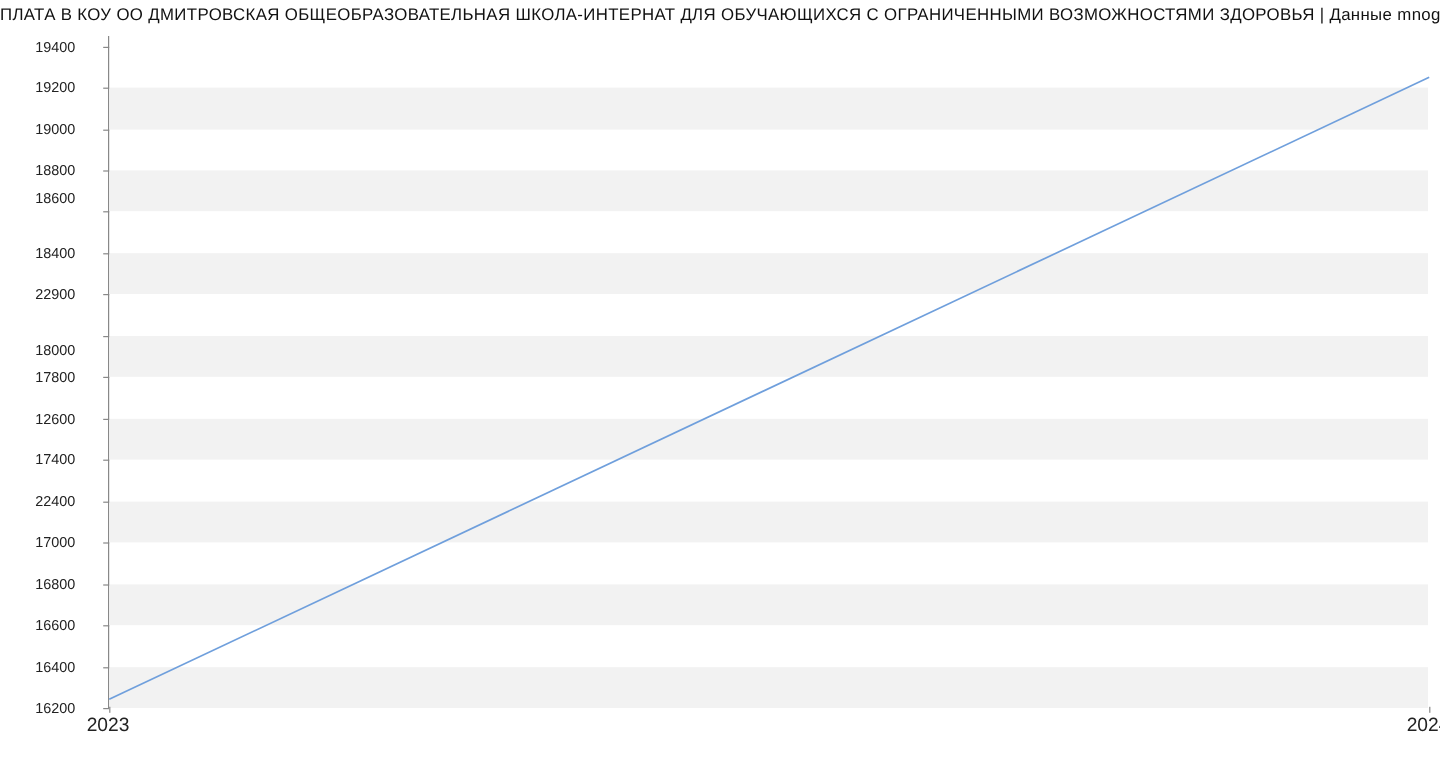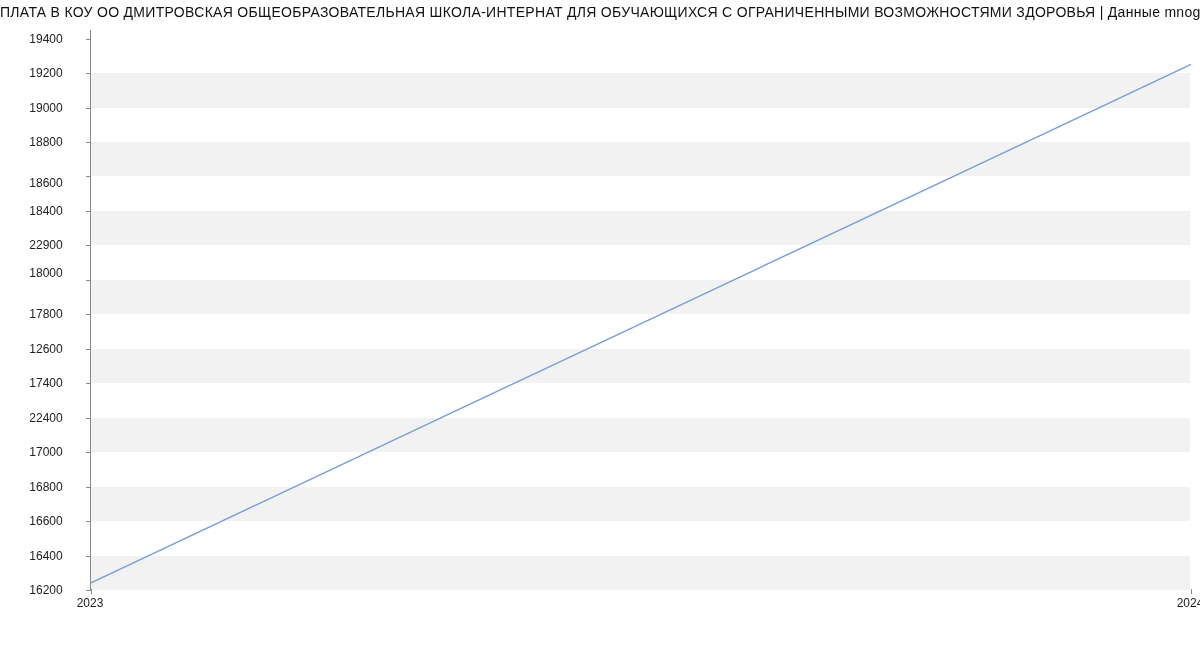--- a/index.html
+++ b/index.html
@@ -51,21 +51,21 @@
     right: 1114px;
     width: 80px;
     text-align: center;
     font-size: 12px;
     color: #222;
     transform: translateY(-50%);
   }
   .xlabel {
     position: absolute;
     top: 596px;
-    font-size: 12px;
+    font-size: 16px;
     color: #222;
     transform: translateX(-50%);
   }
   .tick-y {
     position: absolute;
     left: -5px;
     width: 5px;
     height: 1px;
     background: #888;
   }
@@ -129,23 +129,23 @@
     </div>
 <div class="ylabel" style="top: 590px;">16200</div>
     <div class="ylabel" style="top: 555.538px;">16400</div>
     <div class="ylabel" style="top: 521.077px;">16600</div>
     <div class="ylabel" style="top: 486.615px;">16800</div>
     <div class="ylabel" style="top: 452.154px;">17000</div>
     <div class="ylabel" style="top: 417.692px;">22400</div>
     <div class="ylabel" style="top: 383.231px;">17400</div>
     <div class="ylabel" style="top: 348.769px;">12600</div>
     <div class="ylabel" style="top: 314.308px;">17800</div>
-    <div class="ylabel" style="top: 273px;">18000</div>
+    <div class="ylabel" style="top: 292px;">18000</div>
     <div class="ylabel" style="top: 245.385px;">22900</div>
     <div class="ylabel" style="top: 210.923px;">18400</div>
-    <div class="ylabel" style="top: 183px;">18600</div>
+    <div class="ylabel" style="top: 165px;">18600</div>
     <div class="ylabel" style="top: 142px;">18800</div>
     <div class="ylabel" style="top: 107.538px;">19000</div>
     <div class="ylabel" style="top: 73.0769px;">19200</div>
     <div class="ylabel" style="top: 38.6154px;">19400</div>
     <div class="xlabel" style="left: 90px;">2023</div>
     <div class="xlabel" style="left: 1190px;">2024</div>
   </div>
 
 </body></html>

